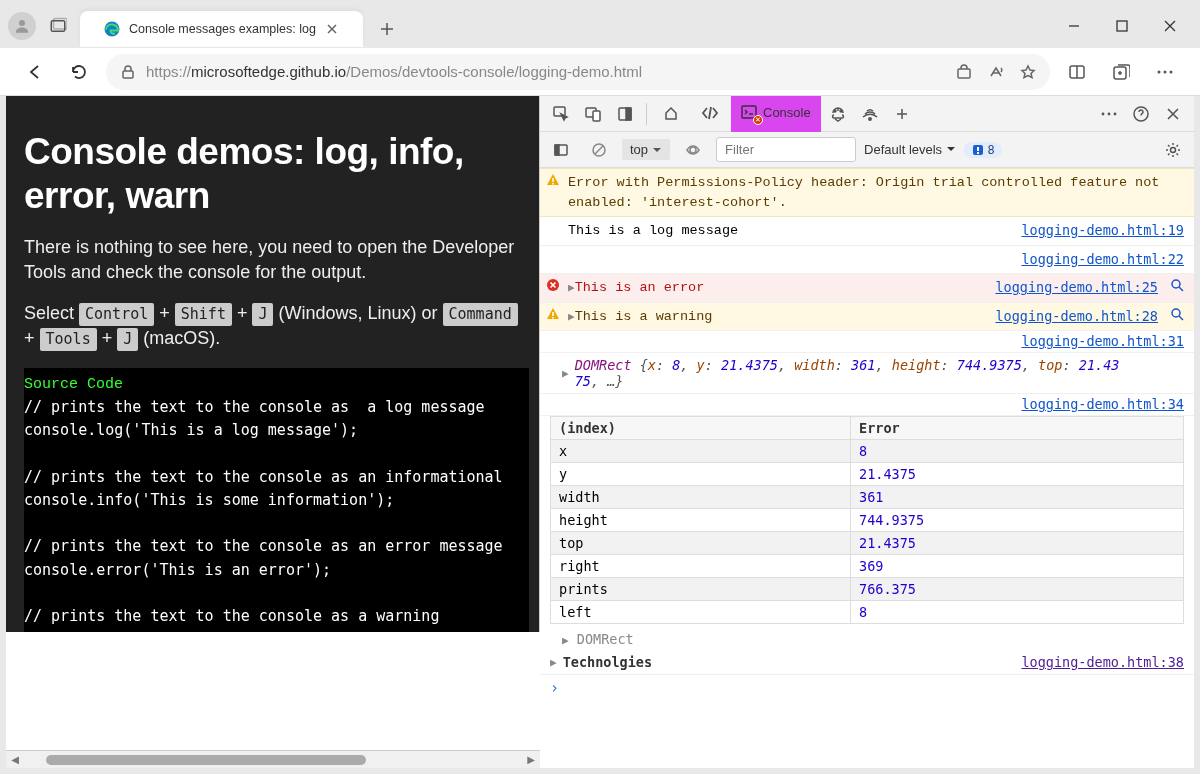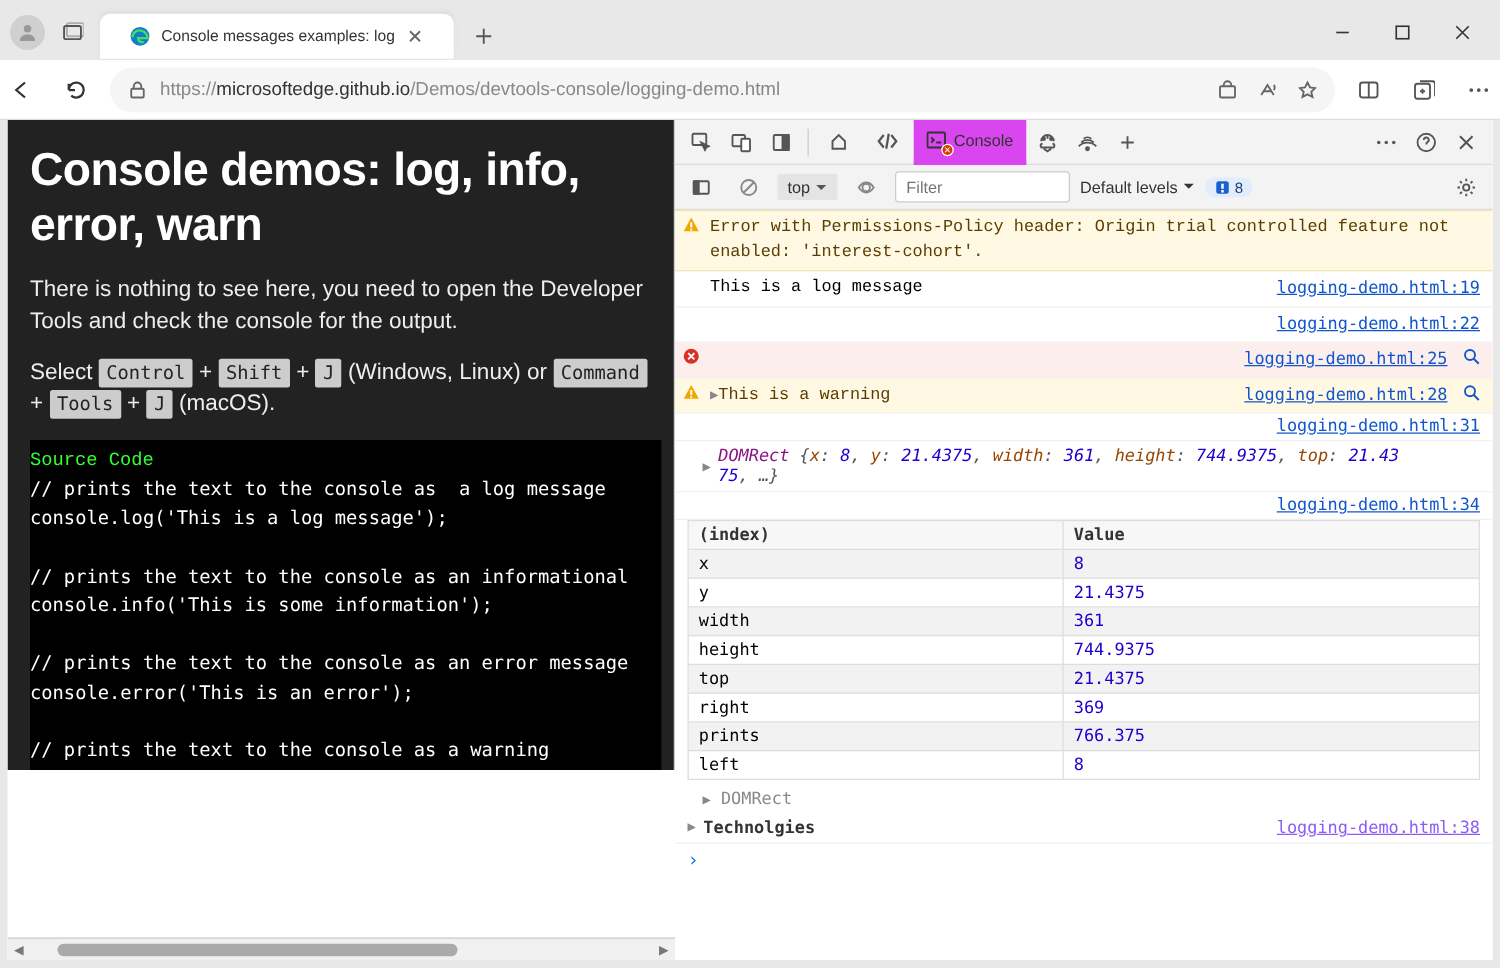--- a/index.html
+++ b/index.html
@@ -12,30 +12,30 @@
 .tabmgr { width: 32px; height: 32px; display:flex; align-items:center; justify-content:center; color:#555; border-radius:4px; }
 .tab { display: flex; align-items: center; background: #fff; border-radius: 8px 8px 0 0; padding: 0 23px; height: 36px; gap: 8px; max-width: 290px; box-shadow: 0 -2px 4px rgba(0,0,0,0.05); margin-top: 6px;}
 .tab-favicon { width: 18px; height: 18px; }
 .tab-title { font-size: 12.5px; color: #333; white-space: nowrap; overflow: hidden; text-overflow: clip; flex:1; max-width:200px; }
 .tab-close { color: #666; cursor:pointer; padding: 2px;}
 .newtab { width: 36px; height: 36px; display:flex; align-items:center; justify-content:center; color:#555; margin-top:6px;}
 .win-ctrls { margin-left: auto; display: flex; gap: 4px; }
 .win-btn { width: 44px; height: 32px; display:flex; align-items:center; justify-content:center; color:#444; }
 
 
-.navbar { display: flex; align-items: center; height: 48px; background: #fff; padding: 0 0; gap: 10px; border-bottom: 1px solid #ddd; }
+.navbar { display: flex; align-items: center; height: 48px; background: #fff; padding: 0 18px; gap: 10px; border-bottom: 1px solid #ddd; }
 .nav-btn { width: 34px; height: 34px; display:flex; align-items:center; justify-content:center; color:#333; border-radius: 4px; }
 .omnibox { flex: 1; display: flex; align-items: center; background: #f5f5f5; border-radius: 18px; height: 36px; padding: 0 14px; gap: 10px; min-width:0;}
 .omnibox .lock { color: #666; }
 .url { font-size: 15px; color: #888; white-space:nowrap; overflow:hidden; }
 .url .host { color: #333; }
 
 
 .content { flex: 1; display: flex; min-height: 0; border: 6px solid #e8e8e8; border-top: none; border-radius: 0 0 8px 8px; background:#fff; }
-.page { width: 534px; background: #222; color: #fff; padding: 18px 10px 0 18px; overflow: hidden; font-family: "Segoe UI", Arial, sans-serif; border-right: 1px solid #ccc; position:relative; flex-shrink:0;}
+.page { width: 534px; background: #222; color: #fff; padding: 34px 10px 0 18px; overflow: hidden; font-family: "Segoe UI", Arial, sans-serif; border-right: 1px solid #ccc; position:relative; flex-shrink:0;}
 .page h1 { font-size: 37px; font-weight: 700; line-height:1.2; letter-spacing:-0.5px;}
 .page p { font-size: 18px; margin: 16px 0; color: #eee; line-height:1.4;}
 .kbd { display: inline-block; background: #ccc; color: #222; font-family: Consolas, monospace; padding: 1px 6px; border-radius: 2px; font-size: 15px; }
 .codebox { background: #000; color: #fff; font-family: Consolas, monospace; font-size: 15px; padding: 4px 0; margin-top: 8px; white-space: pre; overflow:hidden; line-height:1.55;}
 .codebox .hdr { color: #3f3; font-family: Liberation Mono, monospace; }
 .page-scrollbar-h { position:absolute; left:0; right:0; bottom:-0px; height:18px; background:#f0f0f0; border-top:1px solid #ccc; display:flex; align-items:center;}
 .page-scrollbar-h .thumb { background:#aaa; border-radius:7px; margin:3px; height:10px; width:60%; margin-left:22px;}
 .page-wrap { position:relative; width:534px; flex-shrink:0; overflow:hidden; }
 .arrow { width:18px; display:flex; align-items:center; justify-content:center; color:#777; font-size:10px;}
 
@@ -74,21 +74,21 @@
 
 .dt-table { border:1px solid #ddd; margin: 0 10px 4px 10px; border-collapse: collapse; width: calc(100% - 20px); font-family: Consolas, monospace;}
 .dt-table th, .dt-table td { border:1px solid #ddd; padding: 3px 8px; text-align:left;margin-top:24px; }
 .dt-table th { font-weight: 600; color:#333; background:#f7f7f7;}
 .dt-table tr:nth-child(odd) td { background: #f2f2f2; }
 .dt-table td.val { color:#1c00cf; }
 .post-tbl { padding: 3px 10px 3px 22px; font-family: Consolas, monospace; color:#888;}
 .grp { display:flex; padding: 4px 10px; border-bottom:1px solid #f0f0f0; align-items:center;}
 .grp .caret { margin-right:6px;}
 .grp .name { font-weight:700; font-family: Consolas, monospace; color:#333; flex:1;}
-.grp .src { color: #8b5cf6; text-decoration: underline; font-family: Consolas, monospace; margin-left: 37px;}
+.grp .src { color: #4c1d95; text-decoration: underline; font-family: Consolas, monospace; margin-left: 37px;}
 .prompt { color:#1e73e8; padding: 4px 10px; font-family: Consolas, monospace; font-size:15px;}
 svg { display:block; }
 </style>
 </head>
 <body>
 
 <div class="chrome">
 
   <div class="titlebar">
     <div class="avatar">
@@ -377,20 +377,21 @@
               <span class="icon"></span>
               <a class="src">logging-demo.html:22</a>
             </div>
             <div class="cmsg err">
               <span class="icon">
                 <svg width="14" height="14">
                   <circle cx="7" cy="7" r="6" fill="#d93025"></circle>
                   <path d="M4.5 4.5l5 5M9.5 4.5l-5 5" stroke="#fff" stroke-width="1.6"></path>
                 </svg>
               </span>
+              <span class="txt"><span class="caret">▶</span>This is an error</span>
               <a class="src">logging-demo.html:25</a>
               <span class="mag">
                 <svg width="14" height="14" fill="none" stroke="#1155cc" stroke-width="1.5">
                   <circle cx="6" cy="6" r="4"></circle>
                   <path d="M9 9l4 4"></path>
                 </svg>
               </span>
             </div>
             <div class="cmsg warn">
               <span class="icon">
@@ -417,21 +418,21 @@
           <span style="flex:1; white-space:normal;">
             <span class="kw" style="font-style:italic;">DOMRect </span><span style="color:#555; font-style:italic">{</span><span class="k">x</span><span style="color:#555">: </span><span class="v">8</span><span style="color:#555">, </span><span class="k">y</span><span style="color:#555">: </span><span class="v">21.4375</span><span style="color:#555">, </span><span class="k">width</span><span style="color:#555">: </span><span class="v">361</span><span style="color:#555">, </span><span class="k">height</span><span style="color:#555">: </span><span class="v">744.9375</span><span style="color:#555">, </span><span class="k">top</span><span style="color:#555">: </span><span class="v">21.43<br>75</span><span style="color:#555">, …}</span>
           </span>
         </div>
 
         <div class="src-only"><a>logging-demo.html:34</a></div>
         <table class="dt-table">
           <thead>
               <tr id="thead-row">
                 <th>(index)</th>
-                <th>Value</th>
+                <th>Error</th>
               </tr>
             </thead>
           <tbody id="tbody">
               <tr>
                 <td>x</td>
                 <td class="val">8</td>
               </tr>
               <tr>
                 <td>y</td>
                 <td class="val">21.4375</td>

